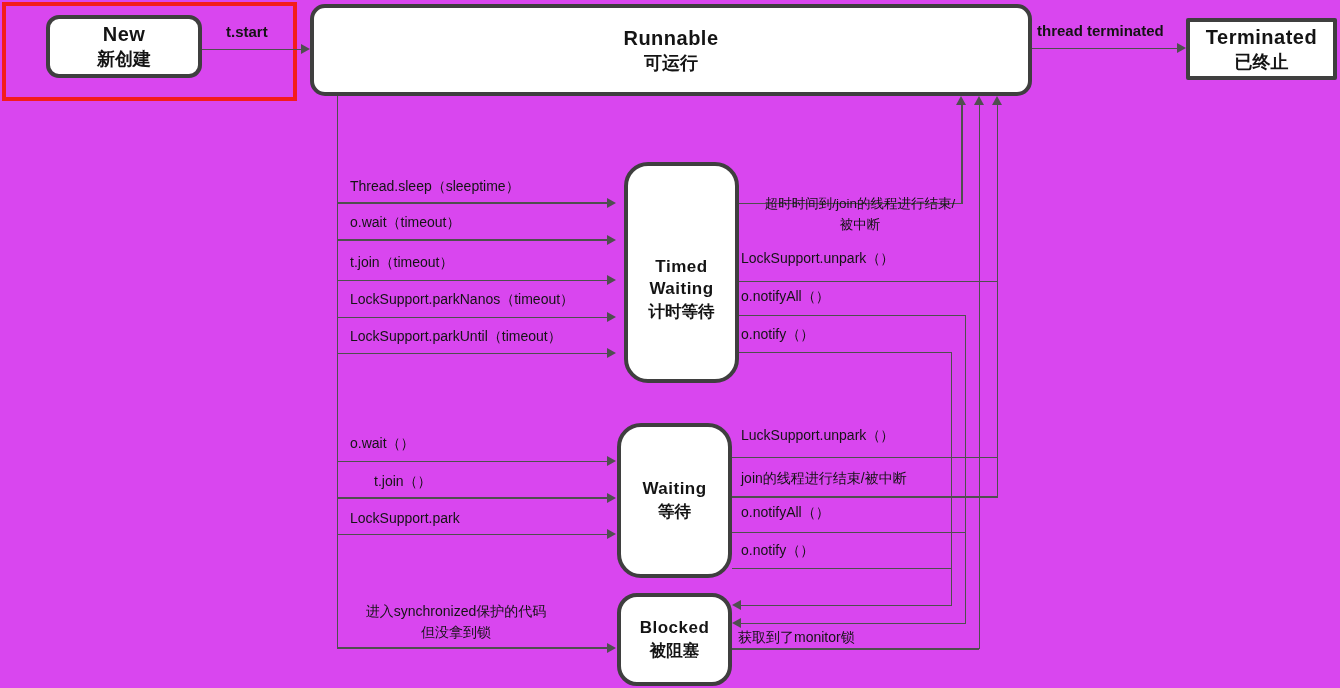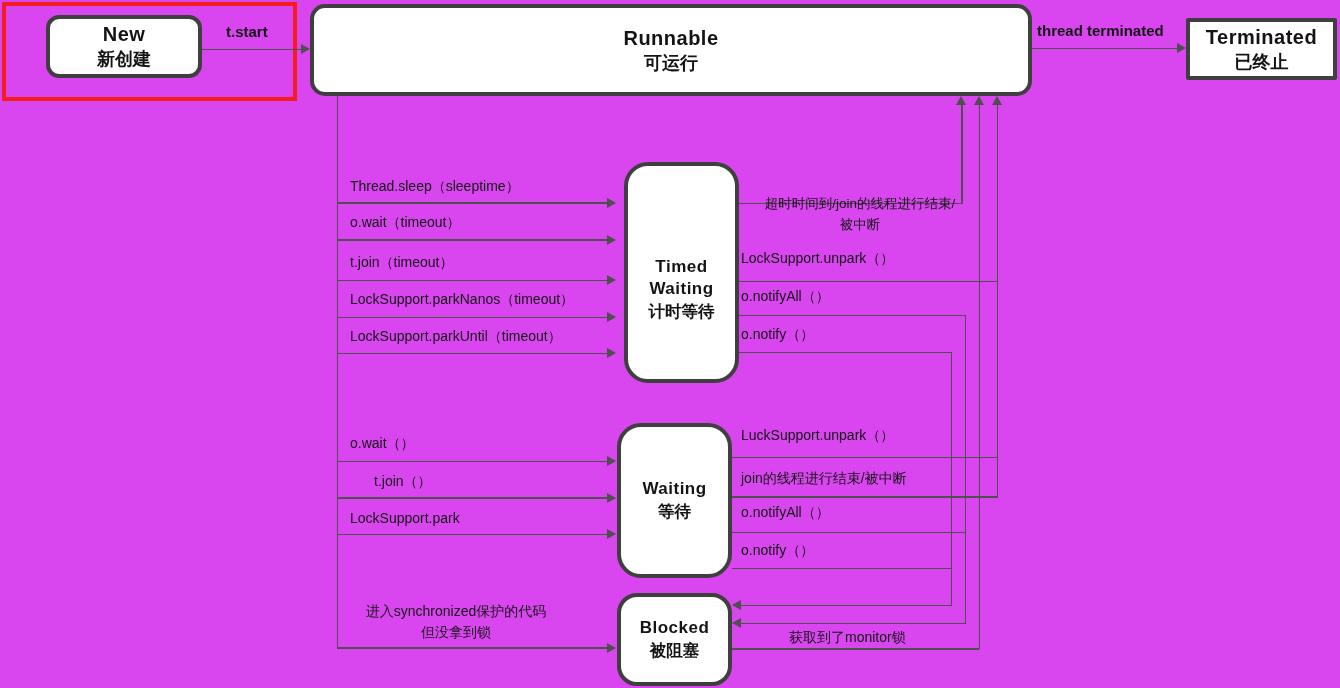--- a/index.html
+++ b/index.html
@@ -163,15 +163,15 @@
   <div class="arr up" style="left:973.5px; top:96px;"></div>
   <div class="ln" style="left:996.5px; top:105px; width:1.5px; height:392px;"></div>
   <div class="arr up" style="left:991.5px; top:96px;"></div>
 
   <div class="ln" style="left:741px; top:604.5px; width:210px; height:1.5px;"></div>
   <div class="arr left" style="left:732px; top:599.5px;"></div>
   <div class="ln" style="left:741px; top:622.5px; width:224px; height:1.5px;"></div>
   <div class="arr left" style="left:732px; top:617.5px;"></div>
 
   <div class="ln" style="left:732px; top:648px; width:247px; height:1.5px;"></div>
-  <span class="lbl" style="left:750px; top:637px;margin-left:39px;">获取到了monitor锁</span>
+  <span class="lbl" style="left:699px; top:637px;margin-left:39px;">获取到了monitor锁</span>
 
 </div>
 
 </body></html>

